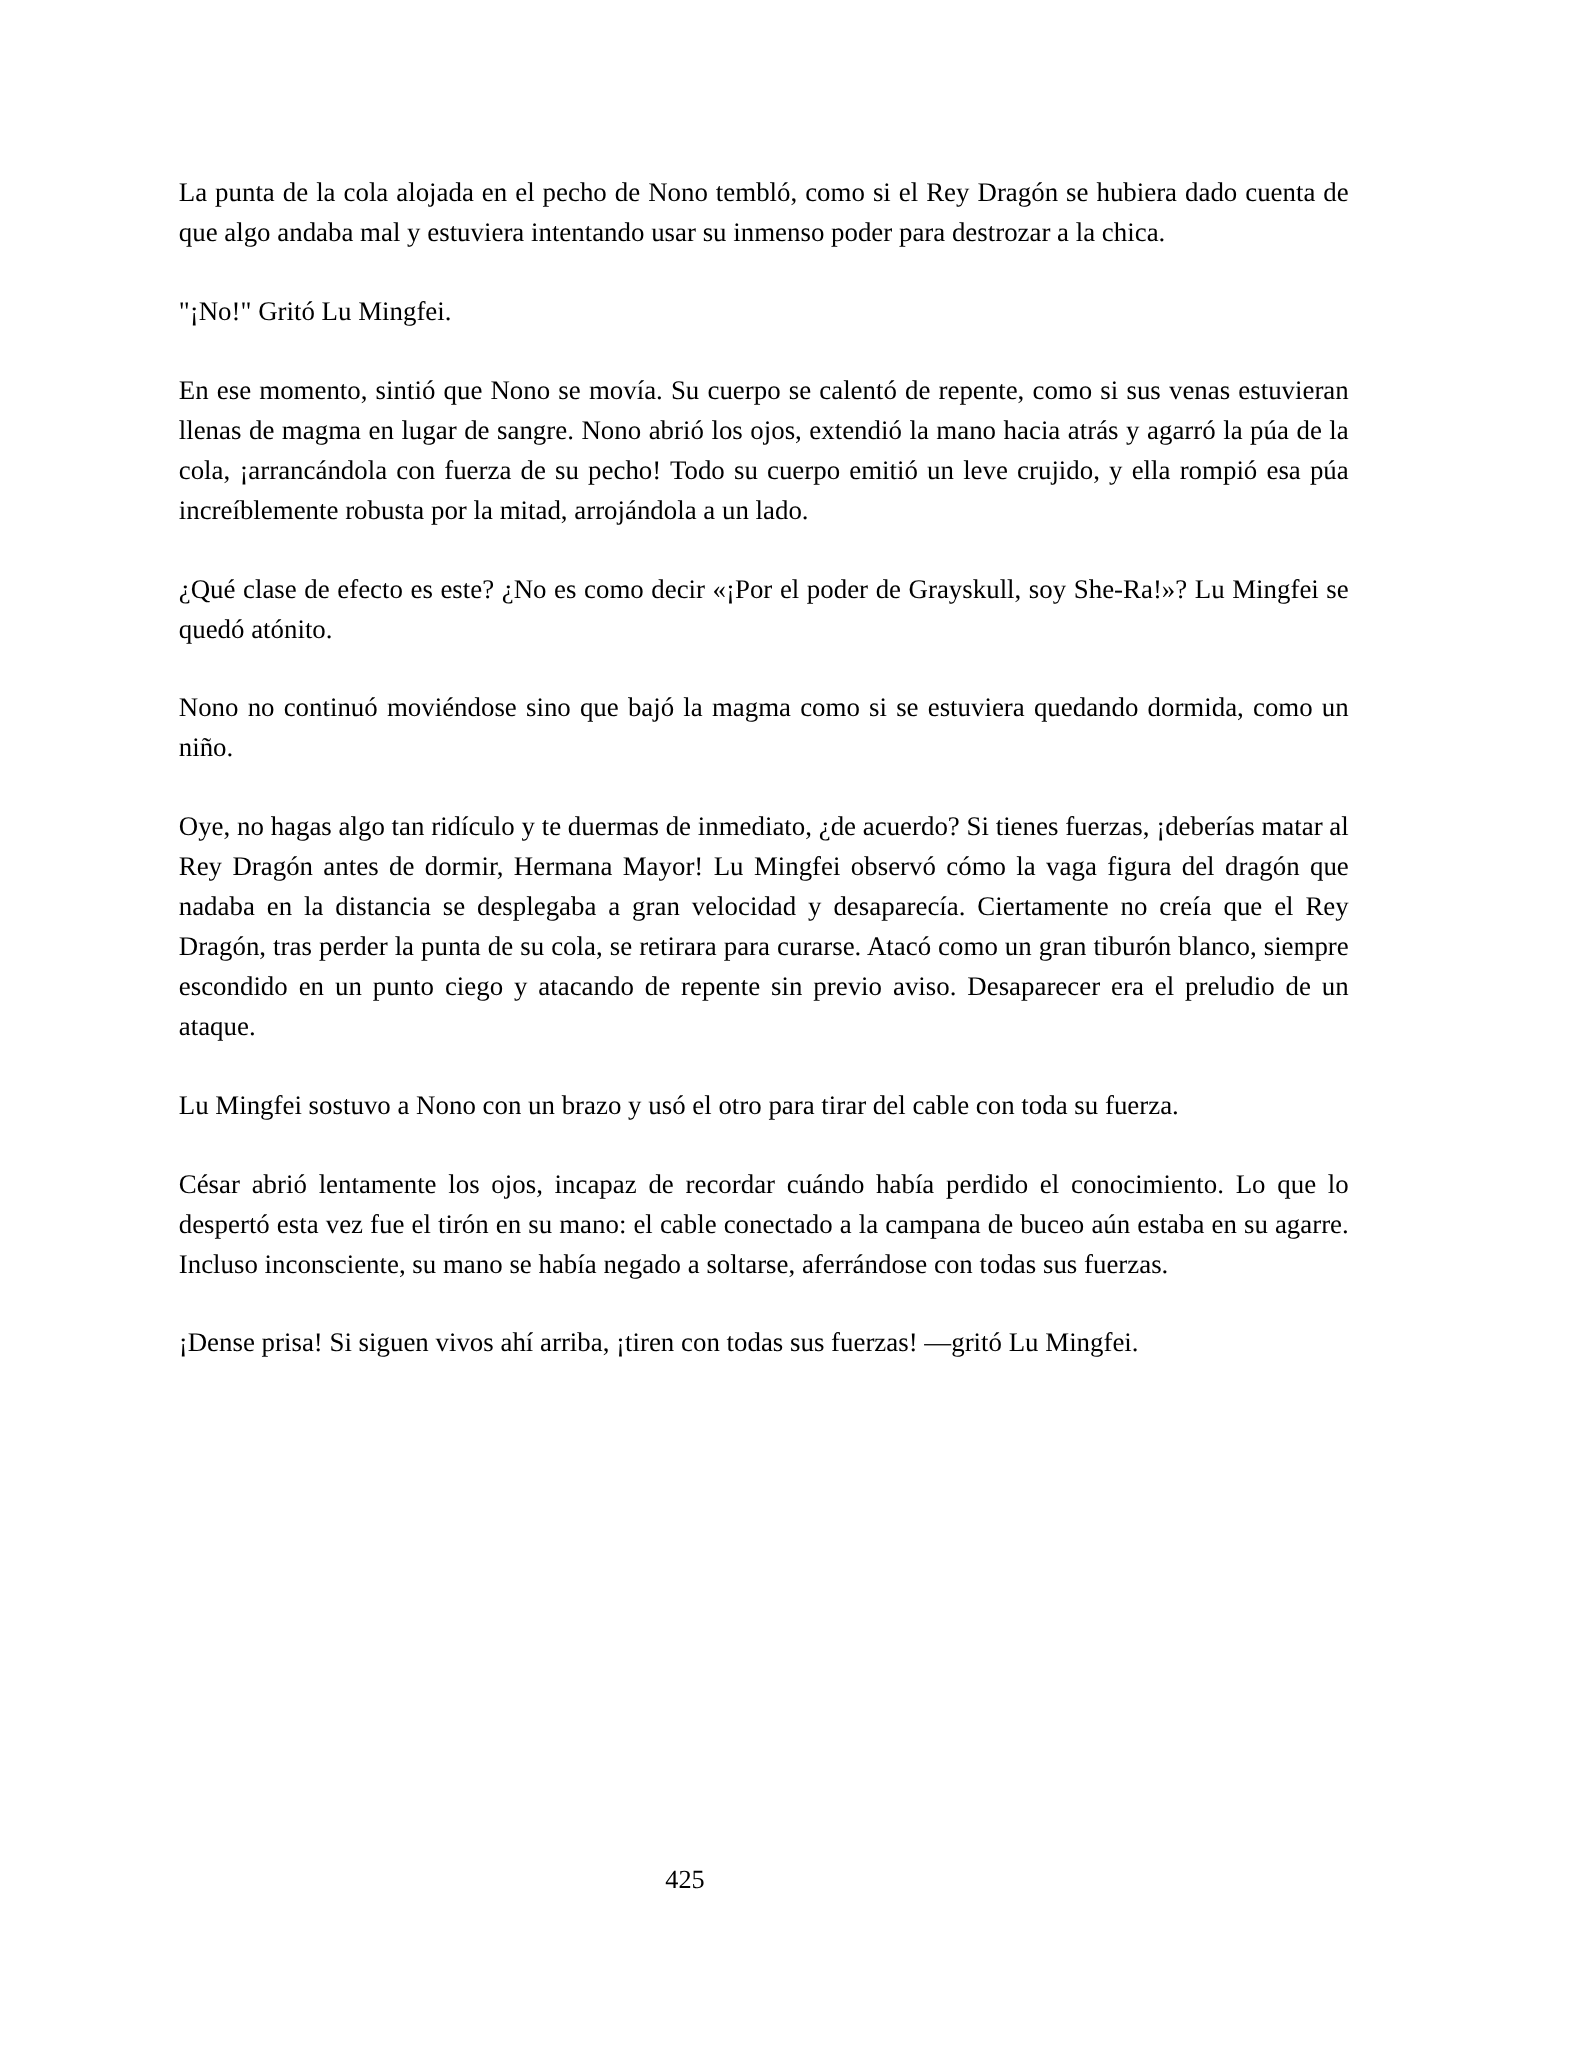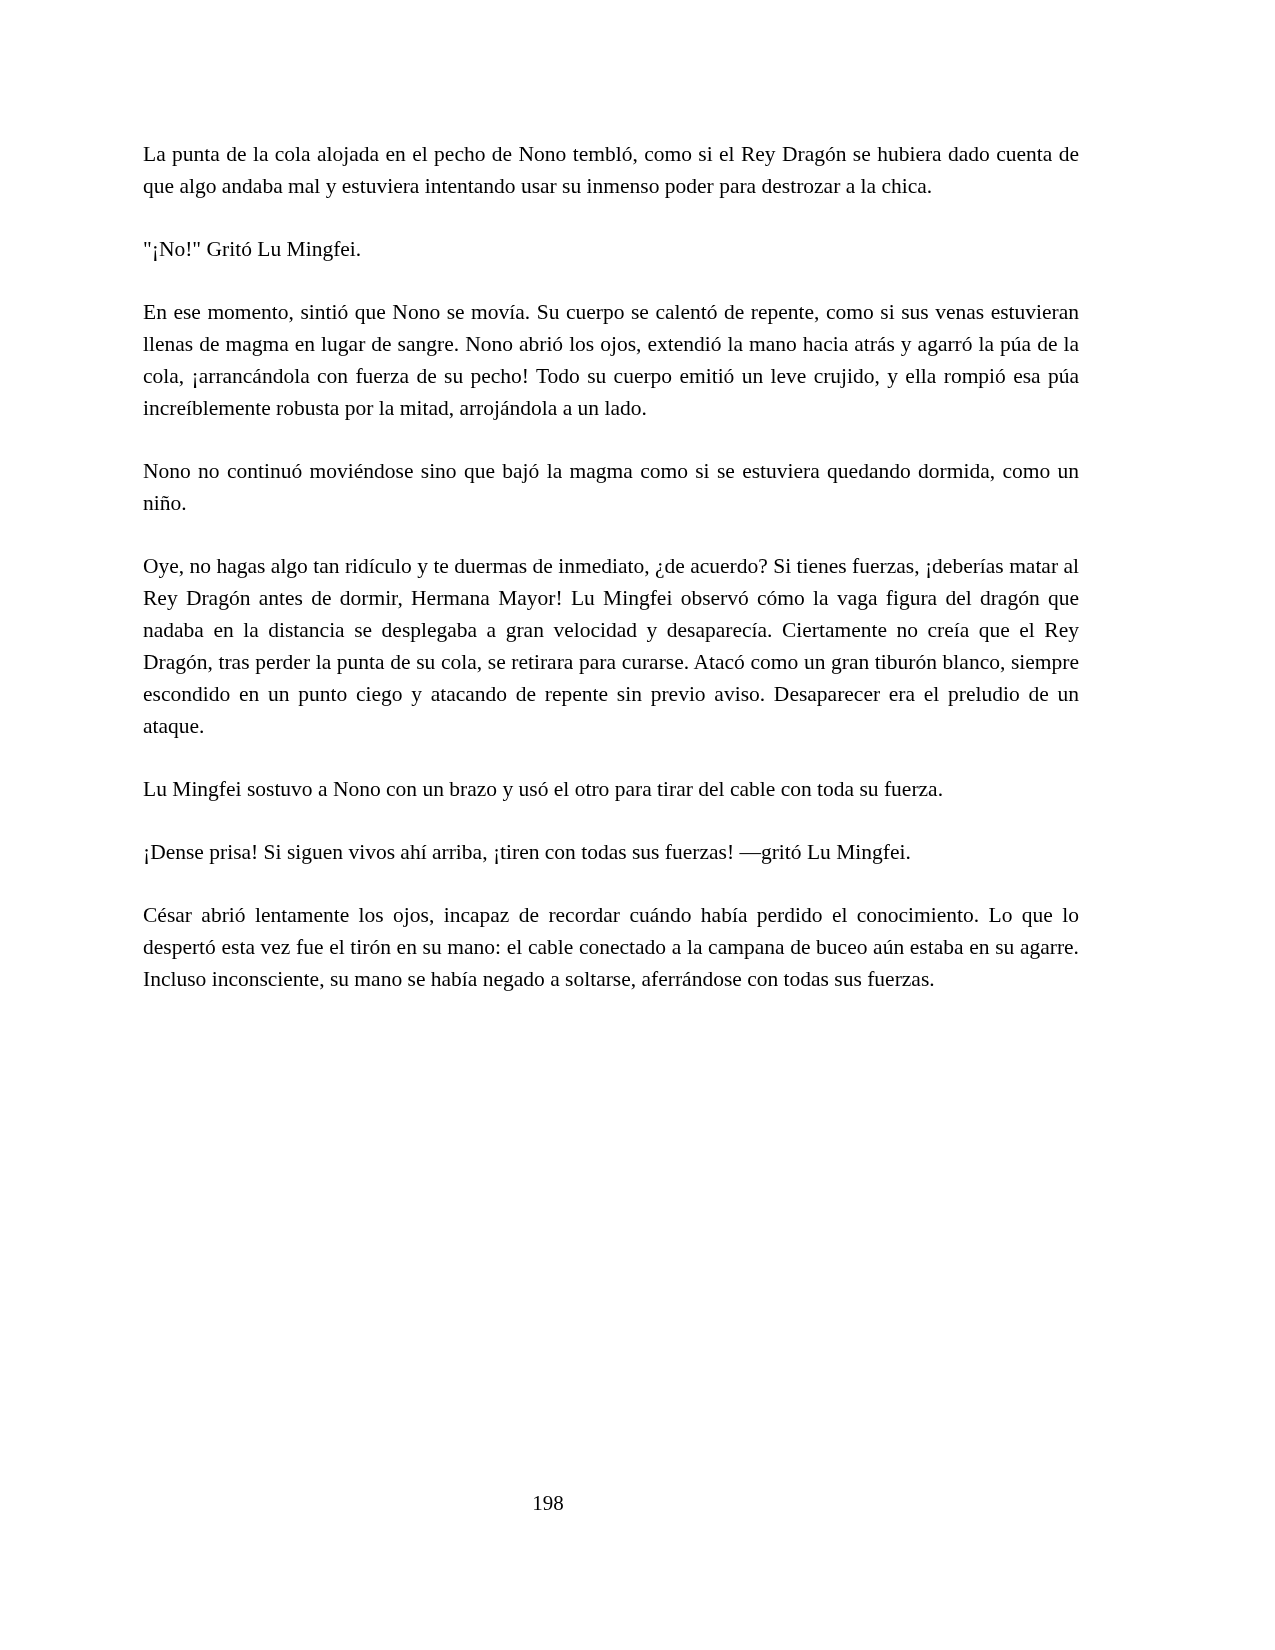--- a/index.html
+++ b/index.html
@@ -40,20 +40,21 @@
   }
 </style>
 </head>
 <body>
 
 <div class="page">
   <div class="text-block">
     <p>La punta de la cola alojada en el pecho de Nono tembló, como si el Rey Dragón se hubiera dado cuenta de que algo andaba mal y estuviera intentando usar su inmenso poder para destrozar a la chica.</p>
     <p>"¡No!" Gritó Lu Mingfei.</p>
     <p>En ese momento, sintió que Nono se movía. Su cuerpo se calentó de repente, como si sus venas estuvieran llenas de magma en lugar de sangre. Nono abrió los ojos, extendió la mano hacia atrás y agarró la púa de la cola, ¡arrancándola con fuerza de su pecho! Todo su cuerpo emitió un leve crujido, y ella rompió esa púa increíblemente robusta por la mitad, arrojándola a un lado.</p>
+    <p>¿Qué clase de efecto es este? ¿No es como decir «¡Por el poder de Grayskull, soy She-Ra!»? Lu Mingfei se quedó atónito.</p>
     <p>Nono no continuó moviéndose sino que bajó la magma como si se estuviera quedando dormida, como un niño.</p>
     <p>Oye, no hagas algo tan ridículo y te duermas de inmediato, ¿de acuerdo? Si tienes fuerzas, ¡deberías matar al Rey Dragón antes de dormir, Hermana Mayor! Lu Mingfei observó cómo la vaga figura del dragón que nadaba en la distancia se desplegaba a gran velocidad y desaparecía. Ciertamente no creía que el Rey Dragón, tras perder la punta de su cola, se retirara para curarse. Atacó como un gran tiburón blanco, siempre escondido en un punto ciego y atacando de repente sin previo aviso. Desaparecer era el preludio de un ataque.</p>
     <p>Lu Mingfei sostuvo a Nono con un brazo y usó el otro para tirar del cable con toda su fuerza.</p>
+    <p>César abrió lentamente los ojos, incapaz de recordar cuándo había perdido el conocimiento. Lo que lo despertó esta vez fue el tirón en su mano: el cable conectado a la campana de buceo aún estaba en su agarre. Incluso inconsciente, su mano se había negado a soltarse, aferrándose con todas sus fuerzas.</p>
     <p>¡Dense prisa! Si siguen vivos ahí arriba, ¡tiren con todas sus fuerzas! —gritó Lu Mingfei.</p>
-    <p>César abrió lentamente los ojos, incapaz de recordar cuándo había perdido el conocimiento. Lo que lo despertó esta vez fue el tirón en su mano: el cable conectado a la campana de buceo aún estaba en su agarre. Incluso inconsciente, su mano se había negado a soltarse, aferrándose con todas sus fuerzas.</p>
   </div>
-  <div class="page-number">198</div>
+  <div class="page-number">425</div>
 </div>
 
 </body></html>

